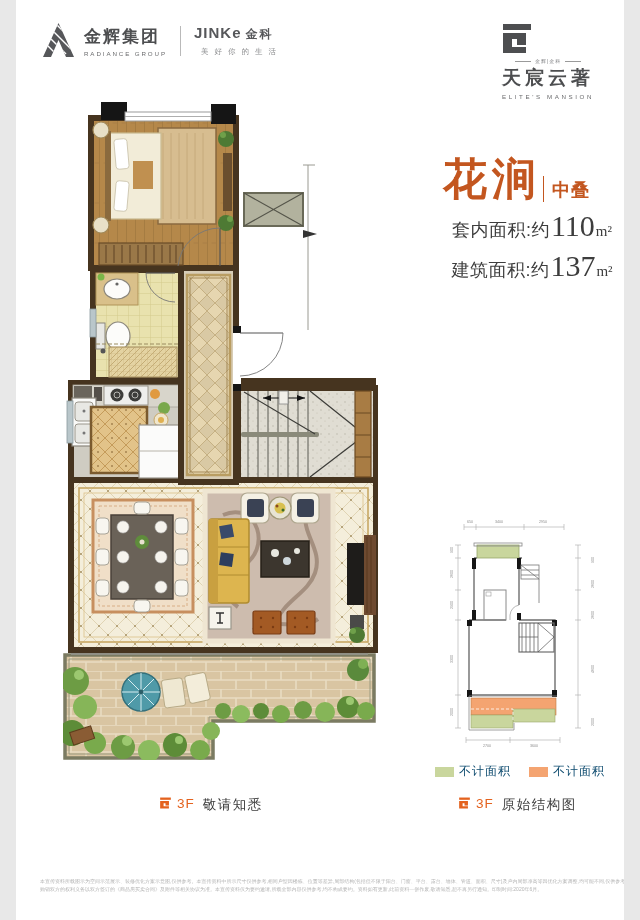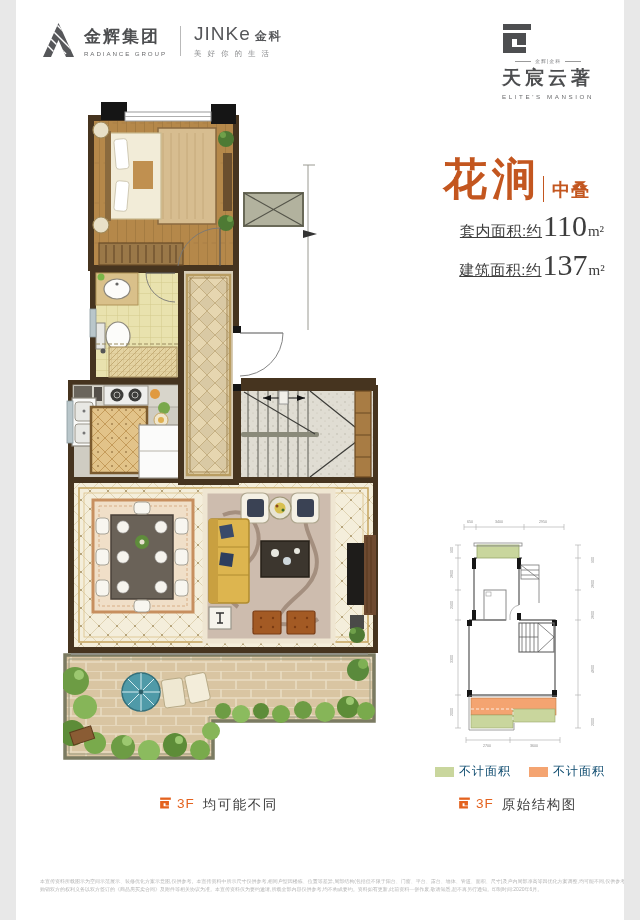--- a/index.html
+++ b/index.html
@@ -8,37 +8,37 @@
 
   
   .hdr-left { position:absolute; left:24px; top:22px; display:flex; align-items:center; }
   .hdr-right { position:absolute; left:486px; top:20px; display:flex; align-items:flex-start; gap:4px;flex-direction:column; }
   .logo-icon { flex:0 0 auto; }
   .lr-block { margin-left:7px; }
   .lr-cn { font-size:17px; font-weight:bold; color:#4d4e50; letter-spacing:2px; }
   .lr-en { font-size:6.2px; color:#6b6c6e; letter-spacing:1.9px; margin-top:2px; }
   .hdr-divider { width:1px; height:30px; background:#b9b9b9; margin:0 13px; }
   .jk-row { display:flex; align-items:baseline; gap:4px; }
-  .jk-latin { font-size:19px; font-weight:normal; color:#56575a; letter-spacing:1px; }
+  .jk-latin { font-size:15px; font-weight:bold; color:#56575a; letter-spacing:1px; }
   .jk-cn { font-size:12px; font-weight:bold; color:#56575a; letter-spacing:2px; }
-  .jk-tagline { font-size:7.5px; color:#8e8f91; letter-spacing:6px; margin-top:4px; }
+  .jk-tagline { font-size:7.5px; color:#8e8f91; letter-spacing:6px; margin-top:4px;margin-left:7px; }
   .em-stack { display:flex; flex-direction:column; align-items:center; }
   .em-small { display:flex; align-items:center; gap:4px; font-size:5px; color:#7d7e80; letter-spacing:1px; }
   .em-small::before, .em-small::after { content:""; display:block; width:16px; height:1px; background:#9a9a9a; }
   .em-cn { font-size:19px; font-weight:bold; color:#4d4e50; letter-spacing:4px; margin-top:1px; }
   .em-en { font-size:6.2px; color:#6b6c6e; letter-spacing:2.6px; margin-top:2px; }
 
   
   .unit-block { position:absolute; left:413px; top:158px; width:206px; }
   .unit-titlerow { display:flex; align-items:flex-end; margin-left:14px; }
   .unit-name { font-family:"Liberation Serif", serif; font-size:44px; font-weight:bold; color:#c3561f; letter-spacing:5px; line-height:1; }
   .unit-sep { width:1px; height:26px; background:#c3561f; margin:6px 8px 0 2px; }
   .unit-badge { font-size:18px; font-weight:bold; color:#c3561f; letter-spacing:1px; margin-top:8px; }
   .area-line { display:flex; align-items:baseline; color:#3d3d3d; margin-top:9px; justify-content:center; }
-  .area-label { font-size:15px; letter-spacing:0.5px;text-decoration:underline; }
+  .area-label { font-size:18px; letter-spacing:0.5px; }
   .area-value { font-family:"Liberation Serif", serif; font-size:30px; line-height:1; margin:0 1px; }
   .area-unit { font-family:"Liberation Serif", serif; font-size:15px; }
   .layout-line { text-align:center; font-size:16.5px; color:#3d3d3d; letter-spacing:3px; margin-top:13px; }
 
   
   .caption { position:absolute; display:flex; align-items:flex-start; gap:5px; }
   .caption-left { left:143px; top:796px; }
   .caption-right { left:442px; top:796px; }
   .cap-floor { font-size:13.5px; color:#e4621e; letter-spacing:1px; }
   .cap-text { font-size:13.5px; color:#3c3c3c; letter-spacing:1.5px; margin-left:3px; }
@@ -583,21 +583,21 @@
     </div>
   </div>
 
   <div class="caption caption-left">
     <svg width="13" height="13" viewBox="0 0 30 34">
       <rect x="1" y="4" width="28" height="6" fill="#e4621e"></rect>
       <path d="M1,13 H24 V19 H10 V27 H24 V33 H1 Z" fill="#e4621e"></path>
       <rect x="15" y="17" width="9" height="8" fill="#e4621e"></rect>
     </svg>
     <span class="cap-floor">3F</span>
-    <span class="cap-text">均可能不同</span>
+    <span class="cap-text">敬请知悉</span>
   </div>
 
   <div class="caption caption-right">
     <svg width="13" height="13" viewBox="0 0 30 34">
       <rect x="1" y="4" width="28" height="6" fill="#e4621e"></rect>
       <path d="M1,13 H24 V19 H10 V27 H24 V33 H1 Z" fill="#e4621e"></path>
       <rect x="15" y="17" width="9" height="8" fill="#e4621e"></rect>
     </svg>
     <span class="cap-floor">3F</span>
     <span class="cap-text">原始结构图</span>

